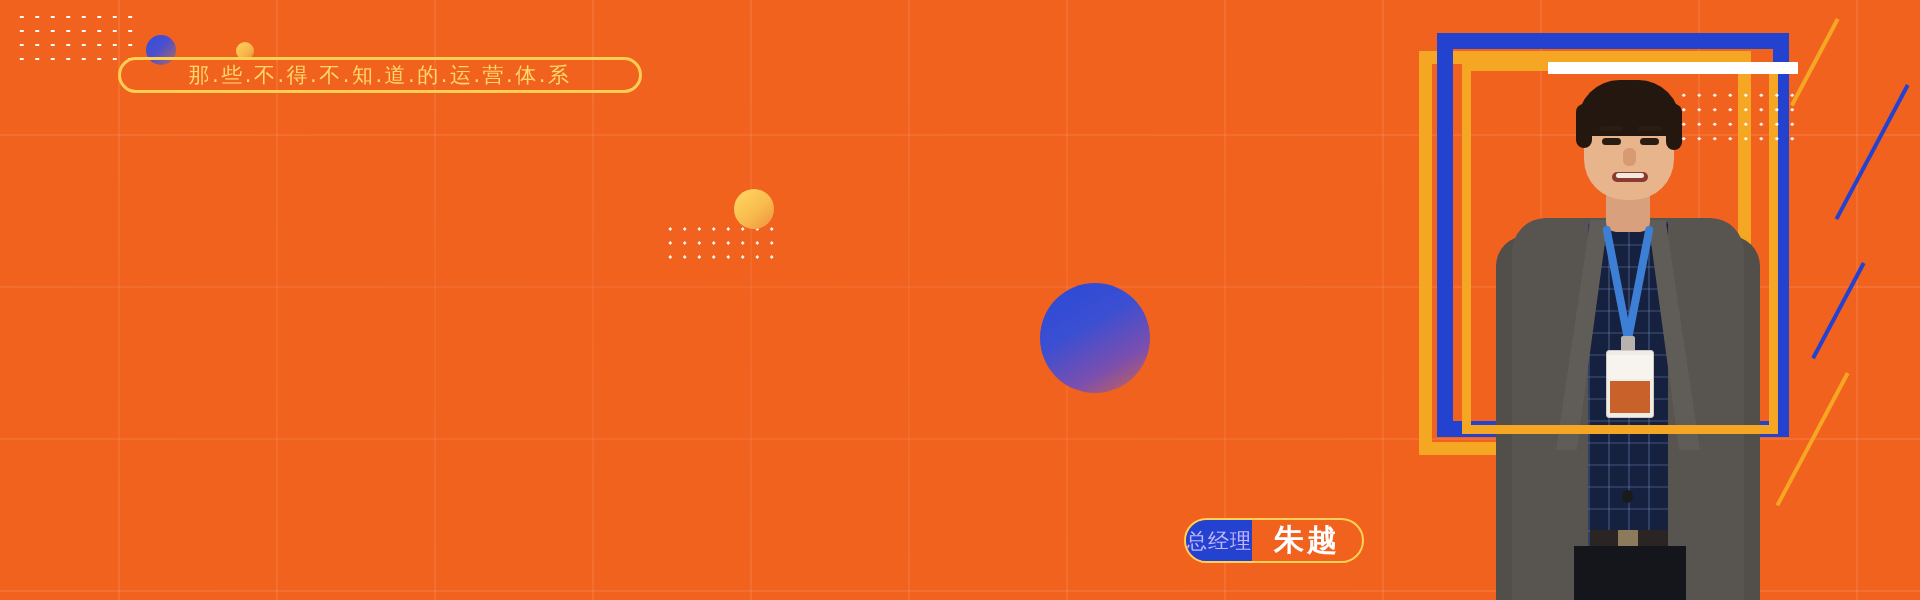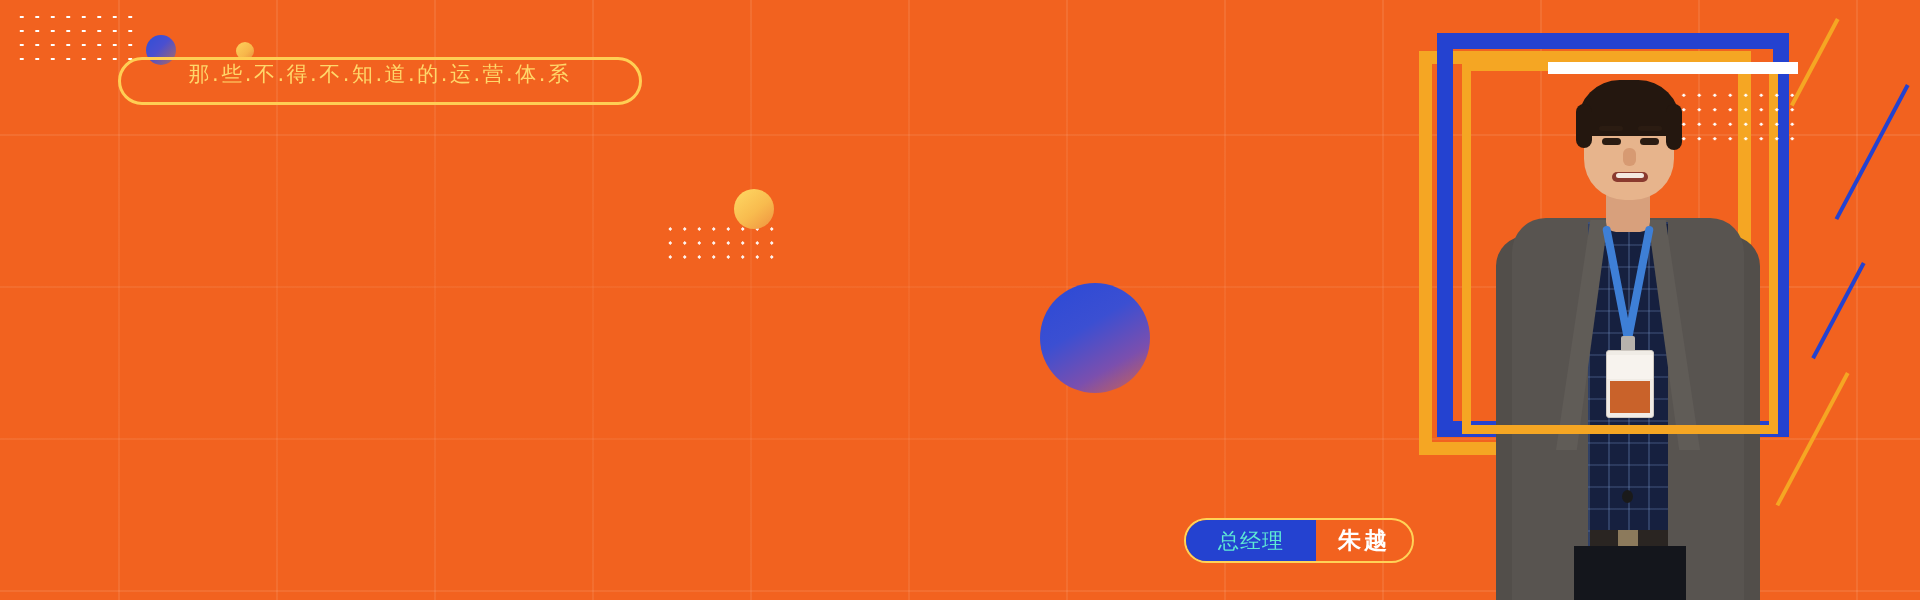--- a/index.html
+++ b/index.html
@@ -51,23 +51,23 @@
     left:734px;top:189px;width:40px;height:40px;
     background:linear-gradient(140deg,#ffd964 0%,#f8bb4e 55%,#ef913f 100%);
   }
   .sphere-blue-lg{
     left:1040px;top:283px;width:110px;height:110px;
     background:linear-gradient(150deg,#2b49d6 0%,#3b4fd2 40%,#7b4fae 72%,#d2644a 100%);
   }
 
   
   .subtitle-pill{
-    position:absolute;left:118px;top:57px;width:524px;height:48px;
+    position:absolute;left:118px;top:57px;width:524px;height:36px;
     border:3px solid #ffce54;border-radius:26px;
-    display:flex;align-items:flex-start;justify-content:center;
+    display:flex;align-items:center;justify-content:center;
     box-sizing:border-box;
   }
   .subtitle-pill span{
     color:#ffd76a;font-size:21px;letter-spacing:2.5px;
     font-family:"DejaVu Sans","Liberation Sans",sans-serif;
     white-space:nowrap;
   }
 
   
   .title-main{
@@ -89,29 +89,29 @@
   }
 
   
   .badge{
     position:absolute;left:1184px;top:518px;height:45px;
     border:2px solid #ffd257;border-radius:23px;
     display:flex;align-items:stretch;overflow:hidden;
     box-sizing:border-box;
   }
   .badge-role{
-    background:#2442d0;color:#5eead4;
+    background:#2442d0;color:#c4b5fd;
     display:flex;align-items:center;justify-content:center;
-    padding:0 32px;font-size:21px;letter-spacing:1px;
+    padding:0 0;font-size:21px;letter-spacing:1px;
     font-family:"DejaVu Sans","Liberation Sans",sans-serif;
   }
   .badge-name{
     color:#ffffff;font-weight:bold;
     display:flex;align-items:center;justify-content:center;
-    padding:0 22px;font-size:23px;letter-spacing:3px;
+    padding:0 22px;font-size:30px;letter-spacing:3px;
     font-family:"DejaVu Sans","Liberation Sans",sans-serif;
   }
 
   
   .frame-amber-outer{
     position:absolute;left:1419px;top:51px;width:332px;height:404px;
     border:13px solid #f5a623;box-sizing:border-box;
   }
   .frame-blue{
     position:absolute;left:1437px;top:33px;width:352px;height:404px;

